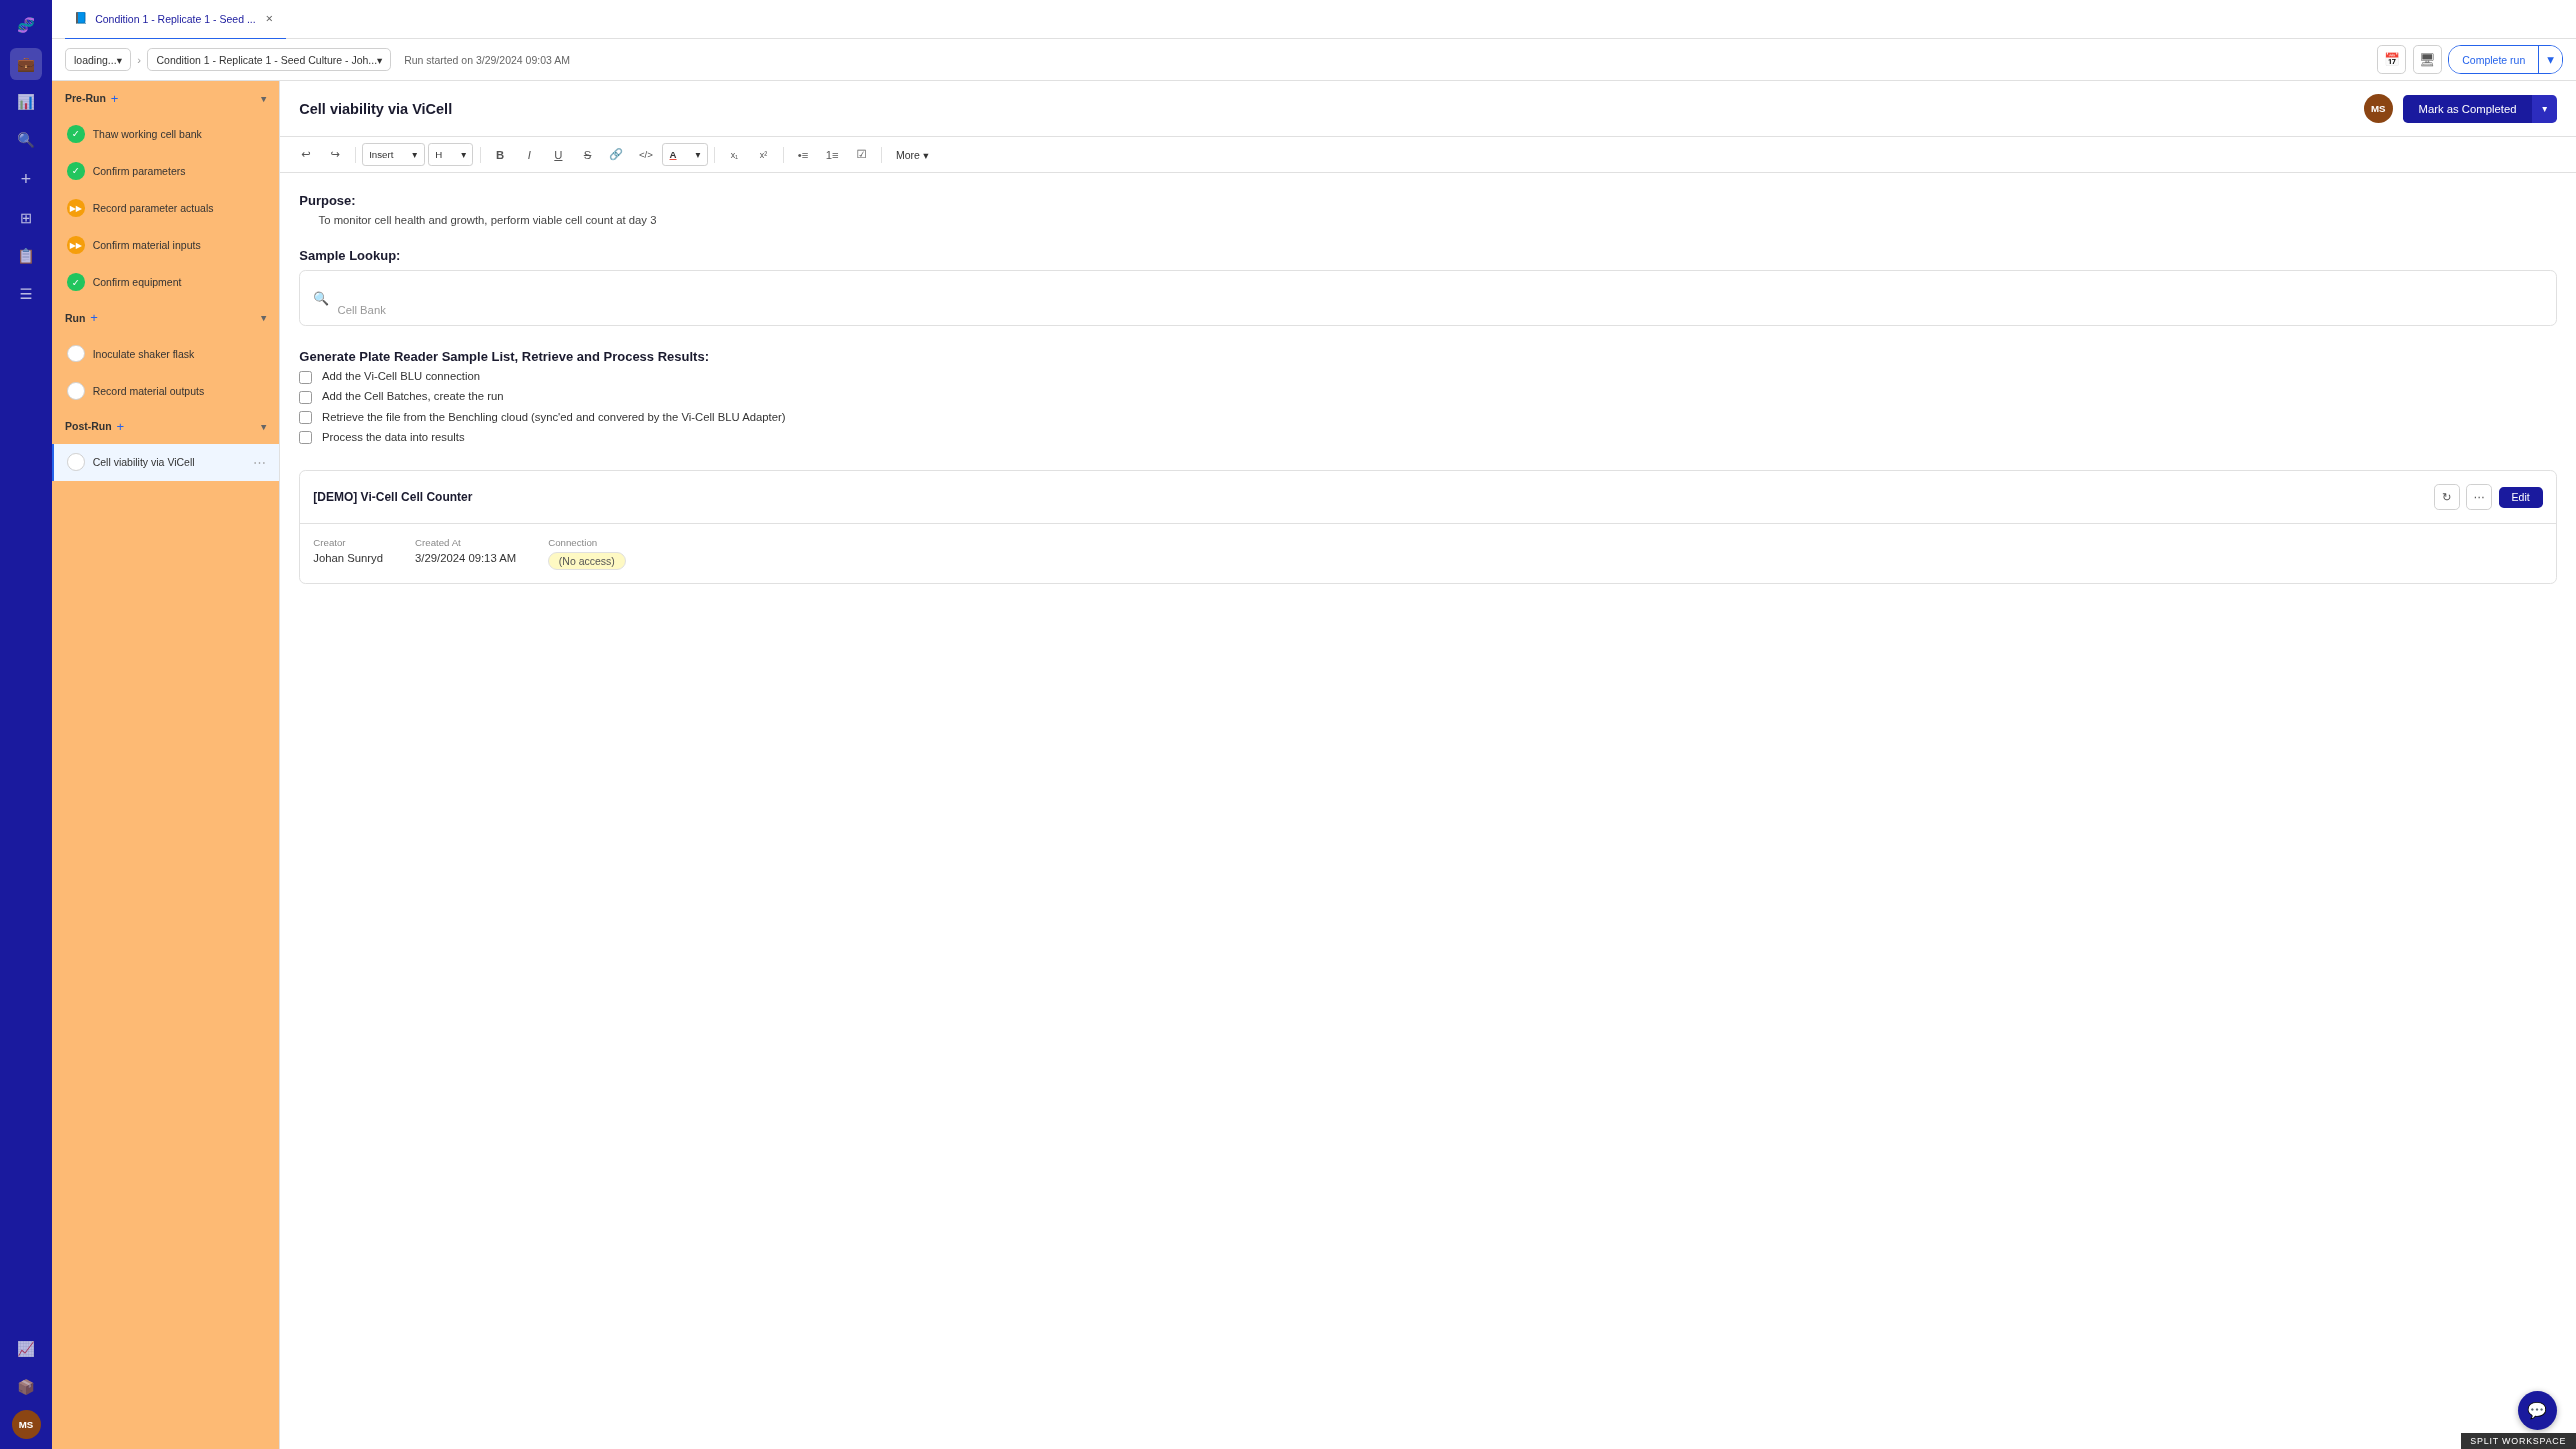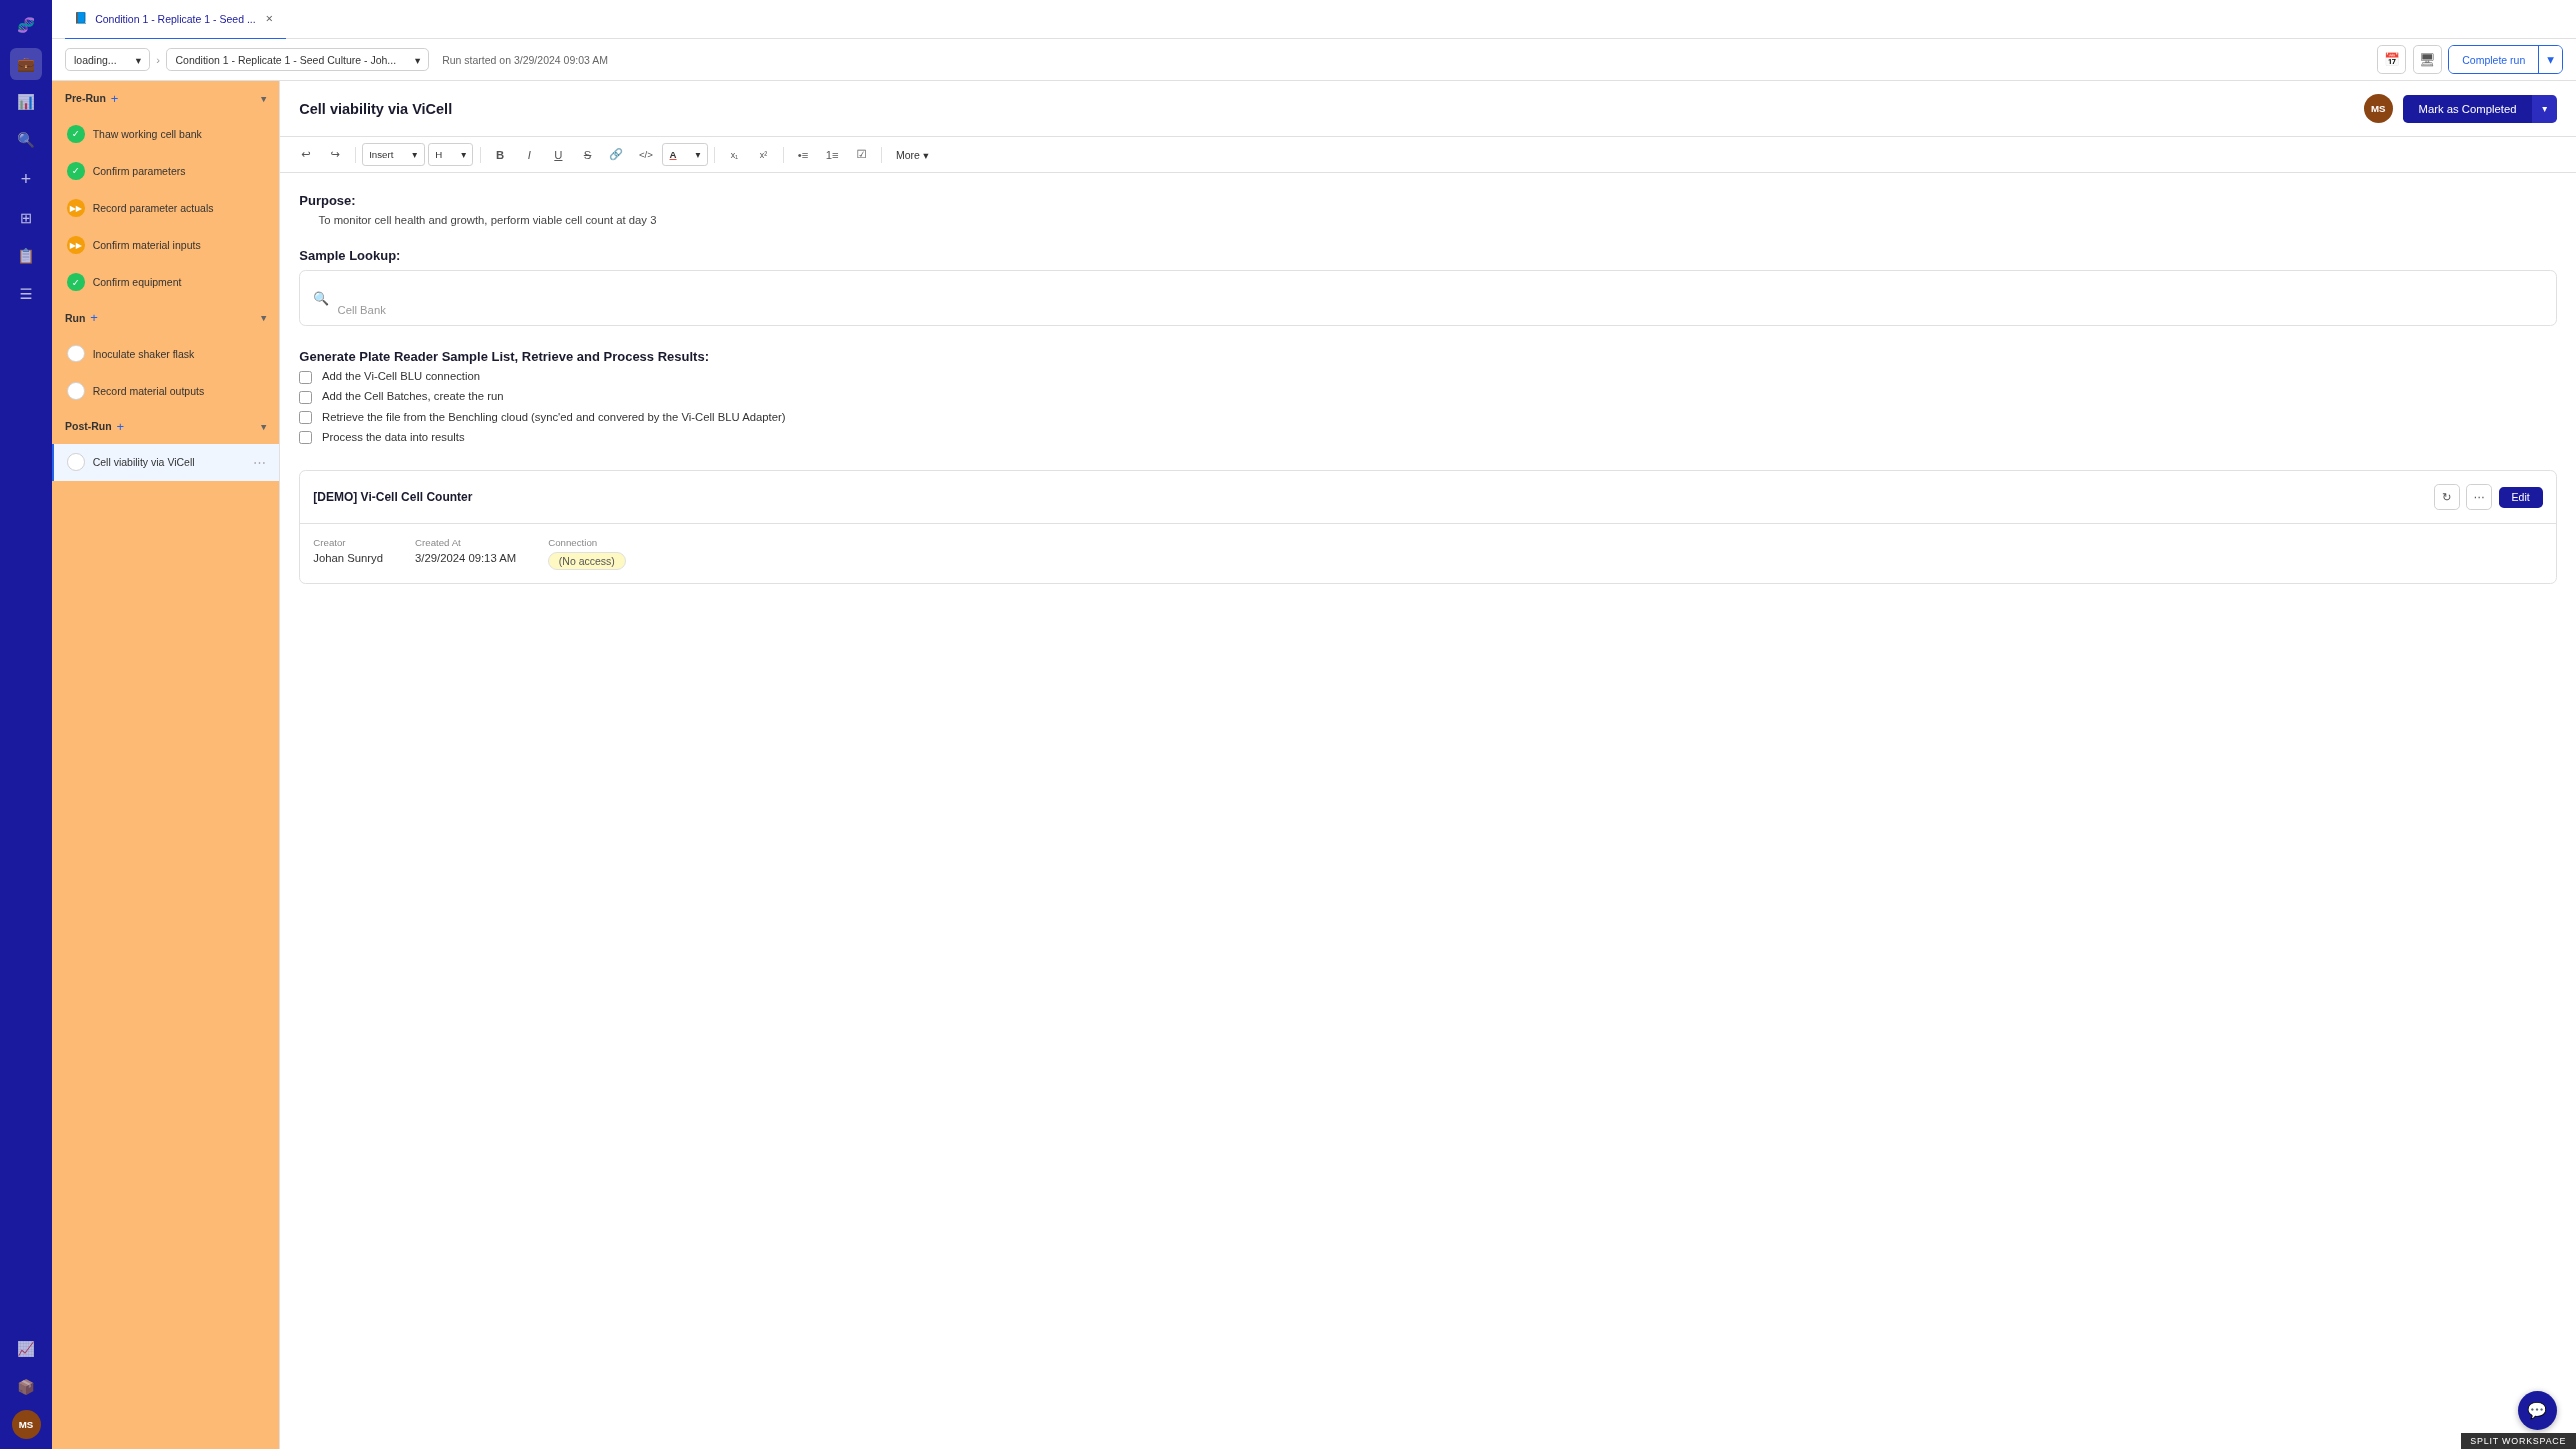--- a/index.html
+++ b/index.html
@@ -96,21 +96,21 @@
       flex-shrink: 0;
     }
     .breadcrumb-select {
       border: 0.8px solid #d0d0d0;
       border-radius: 4.8px;
       padding: 4.8px 8px;
       font-size: 10.5px;
       cursor: pointer;
       display: flex;
       align-items: center;
-      gap: 19px;
+      gap: 0;
       color: #333;
       background: #fff;
     }
     .breadcrumb-arrow { color: #999; font-size: 11.3px; }
     .run-status {
       color: #666;
       font-size: 10.5px;
       margin-left: 6.4px;
     }
     .nav-spacer { flex: 1; }
@@ -123,21 +123,21 @@
       align-items: center;
       justify-content: center;
       cursor: pointer;
       background: #fff;
       font-size: 13px;
       color: #555;
     }
     .complete-run-btn {
       display: flex;
       align-items: stretch;
-      border-radius: 6px;
+      border-radius: 13px;
       overflow: hidden;
       border: 0.8px solid #2563eb;
     }
     .complete-run-main {
       background: #fff;
       color: #2563eb;
       border: none;
       padding: 6.4px 13px;
       font-size: 10.5px;
       font-weight: 500;

